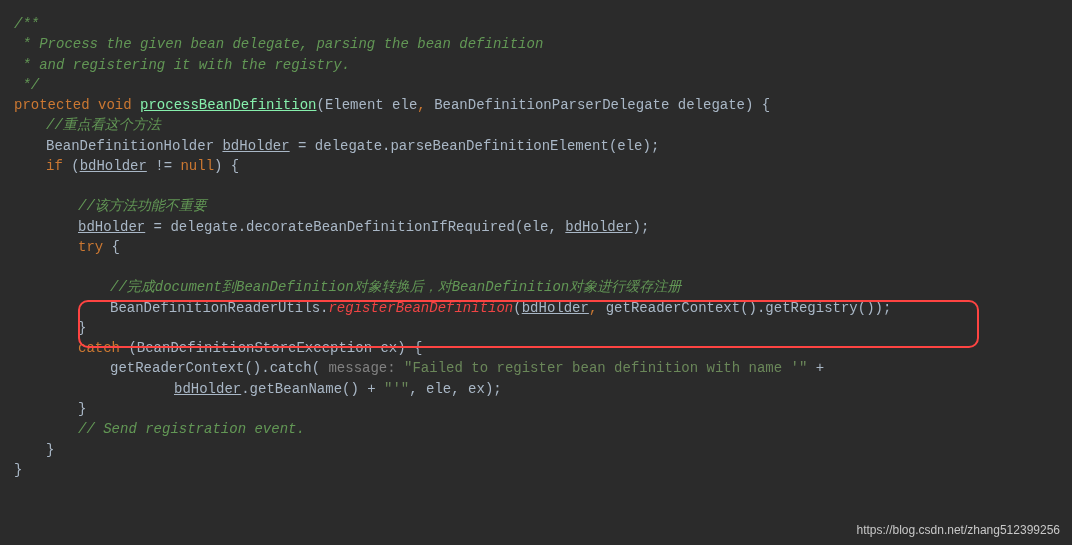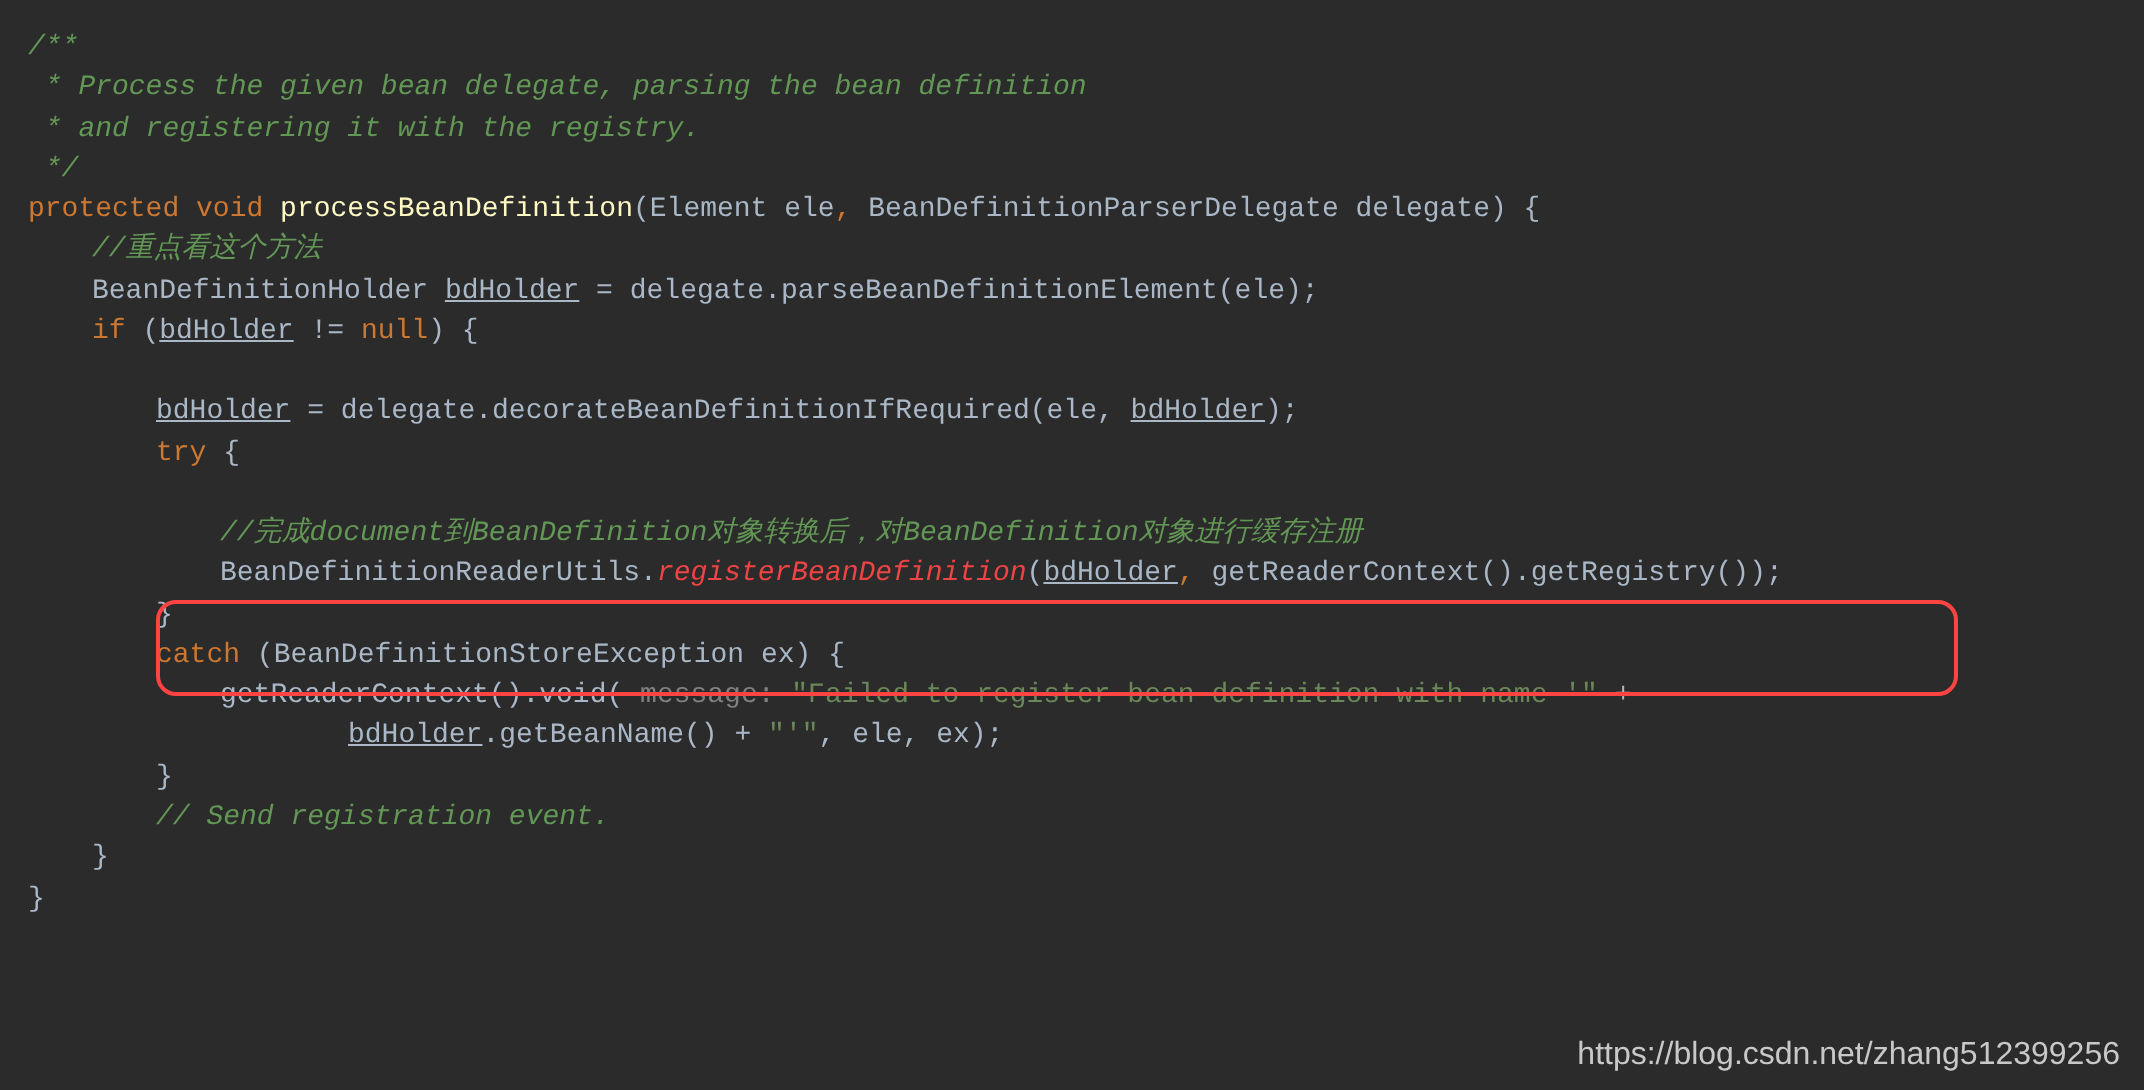--- a/index.html
+++ b/index.html
@@ -26,22 +26,23 @@
     }
     .comment {
       color: #629755;
       font-style: italic;
     }
     .keyword {
       color: #cc7832;
       font-style: normal;
     }
     .method-def {
-      color: #fef9c3;
+      color: #86efac;
       font-style: normal;
+      text-decoration: underline;
     }
     .method-call-italic {
       color: #ef4444;
       font-style: italic;
     }
     .type {
       color: #a9b7c6;
       font-style: normal;
     }
     .plain {
@@ -67,21 +68,21 @@
       top: 300px;
       width: 901px;
       height: 48px;
       pointer-events: none;
     }
     .watermark {
       position: absolute;
       right: 12px;
       bottom: 6px;
       color: #c8c8c8;
-      font-size: 16px;
+      font-size: 12px;
       font-style: normal;
       font-family: Arial, sans-serif;
     }
     .indent1 { padding-left: 32px; }
     .indent2 { padding-left: 64px; }
     .indent3 { padding-left: 96px; }
     .indent5 { padding-left: 160px; }
   </style>
 </head>
 <body>
@@ -89,28 +90,29 @@
 <div>
   <div class="line comment">/**</div>
   <div class="line comment"> * Process the given bean delegate, parsing the bean definition</div>
   <div class="line comment"> * and registering it with the registry.</div>
   <div class="line comment"> */</div>
   <div class="line"><span class="keyword">protected</span><span class="plain"> </span><span class="keyword">void</span><span class="plain"> </span><span class="method-def">processBeanDefinition</span><span class="plain">(</span><span class="type">Element</span><span class="plain"> ele</span><span class="keyword">, </span><span class="type">BeanDefinitionParserDelegate</span><span class="plain"> delegate</span><span class="plain">) {</span></div>
   <div class="line indent1"><span class="comment">//重点看这个方法</span></div>
   <div class="line indent1"><span class="plain">BeanDefinitionHolder </span><span class="plain underline">bdHolder</span><span class="plain"> = delegate.parseBeanDefinitionElement(ele);</span></div>
   <div class="line indent1"><span class="keyword">if</span><span class="plain"> (</span><span class="plain underline">bdHolder</span><span class="plain"> != </span><span class="keyword">null</span><span class="plain">) {</span></div>
   <div class="line"></div>
+  <div class="line indent2"><span class="comment">//该方法功能不重要</span></div>
   <div class="line indent2"><span class="plain underline">bdHolder</span><span class="plain"> = delegate.decorateBeanDefinitionIfRequired(ele, </span><span class="plain underline">bdHolder</span><span class="plain">);</span></div>
   <div class="line indent2"><span class="keyword">try</span><span class="plain"> {</span></div>
   <div class="line"></div>
   <div class="line indent3"><span class="comment">//完成document到BeanDefinition对象转换后，对BeanDefinition对象进行缓存注册</span></div>
   <div class="line indent3"><span class="plain">BeanDefinitionReaderUtils.</span><span class="method-call-italic">registerBeanDefinition</span><span class="plain">(</span><span class="plain underline">bdHolder</span><span class="keyword">, </span><span class="plain">getReaderContext().getRegistry());</span></div>
   <div class="line indent2"><span class="plain">}</span></div>
   <div class="line indent2"><span class="keyword">catch</span><span class="plain"> (BeanDefinitionStoreException ex) {</span></div>
-  <div class="line indent3"><span class="plain">getReaderContext().void(</span><span class="param-name"> message: </span><span class="string">"Failed to register bean definition with name '"</span><span class="plain"> +</span></div>
+  <div class="line indent3"><span class="plain">getReaderContext().catch(</span><span class="param-name"> message: </span><span class="string">"Failed to register bean definition with name '"</span><span class="plain"> +</span></div>
   <div class="line indent5"><span class="plain underline">bdHolder</span><span class="plain">.getBeanName() + </span><span class="string">"'"</span><span class="plain">, ele, ex);</span></div>
   <div class="line indent2"><span class="plain">}</span></div>
   <div class="line indent2"><span class="comment">// Send registration event.</span></div>
   <div class="line indent1"><span class="plain">}</span></div>
   <div class="line"><span class="plain">}</span></div>
 </div>
 
 <div class="highlight-box"></div>
 
 <div class="watermark">https://blog.csdn.net/zhang512399256</div>

